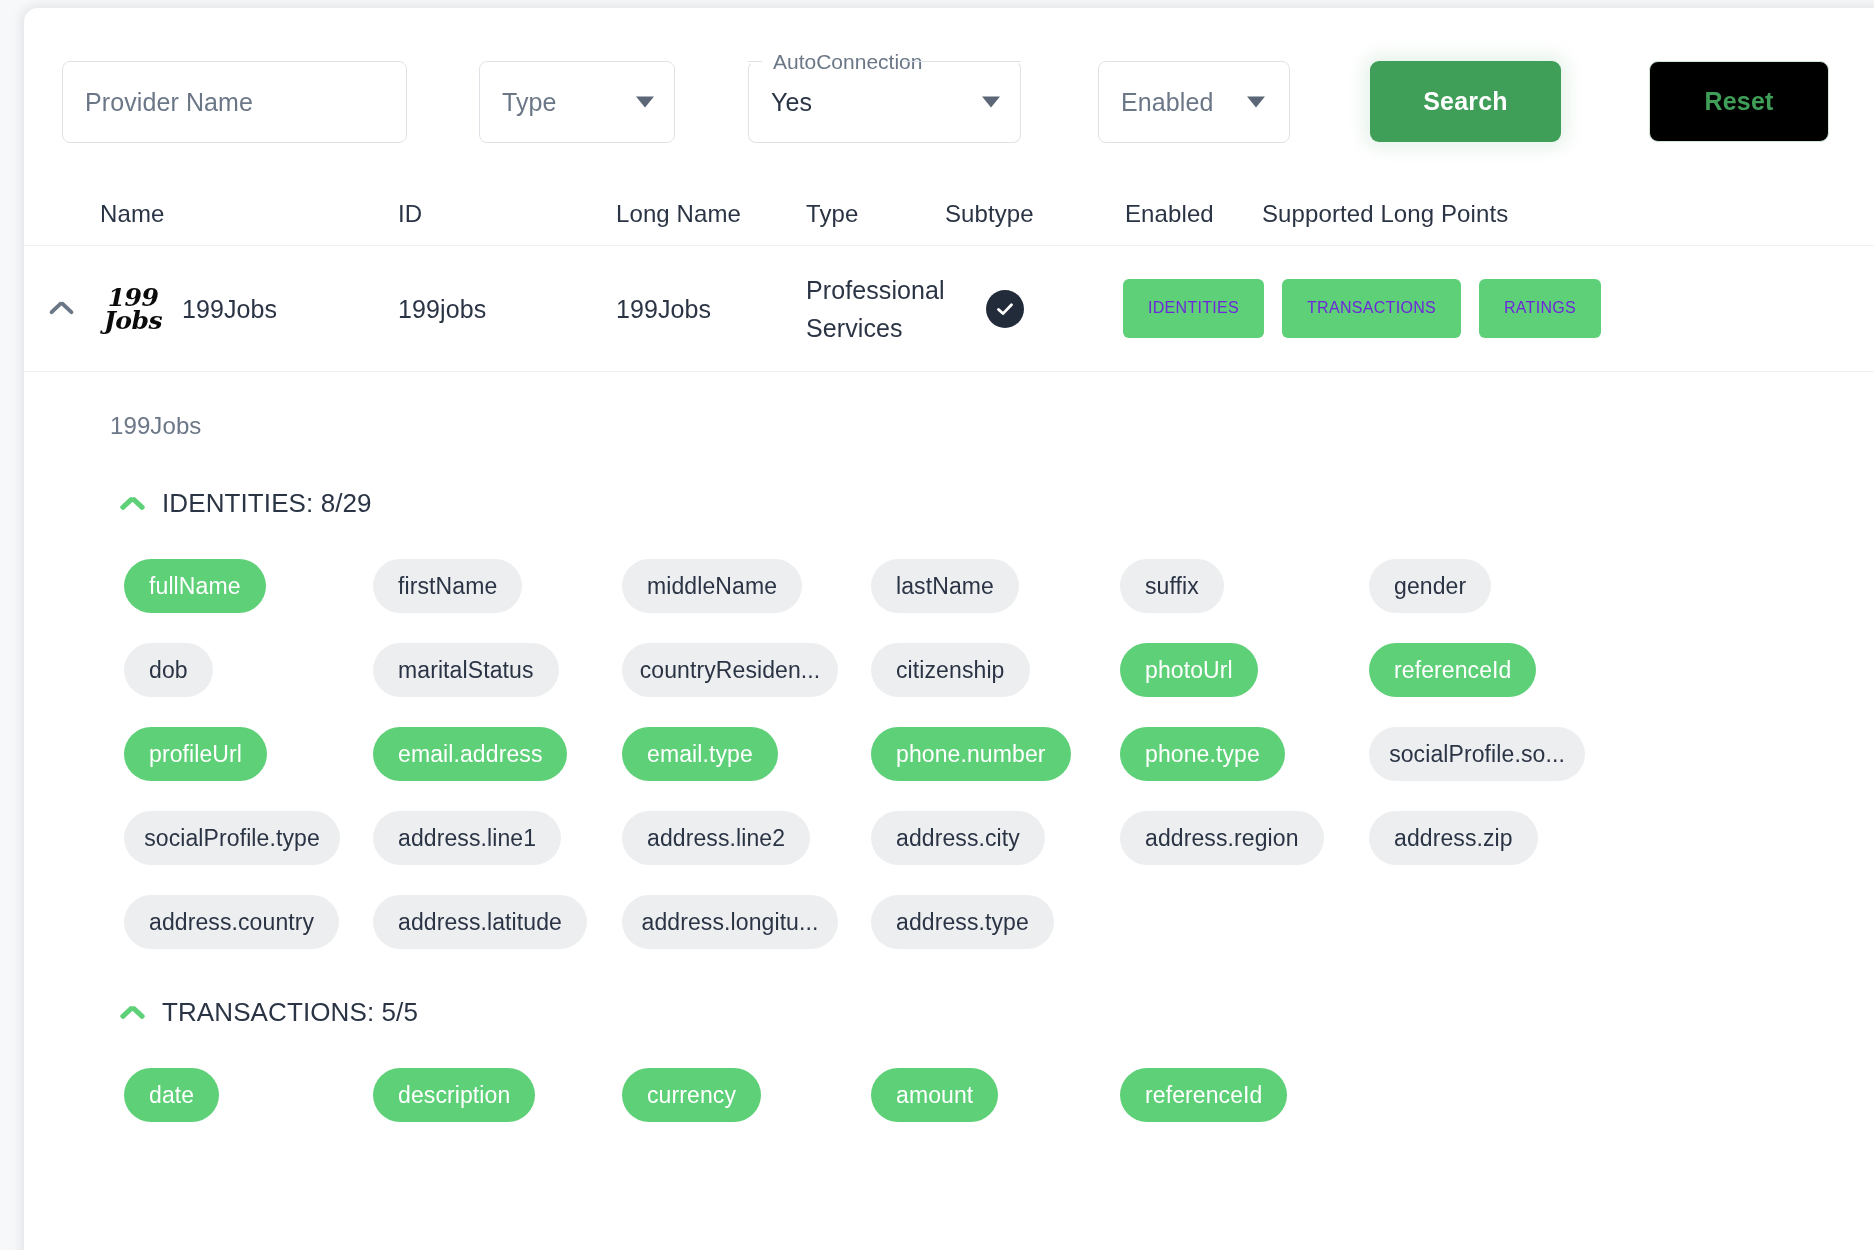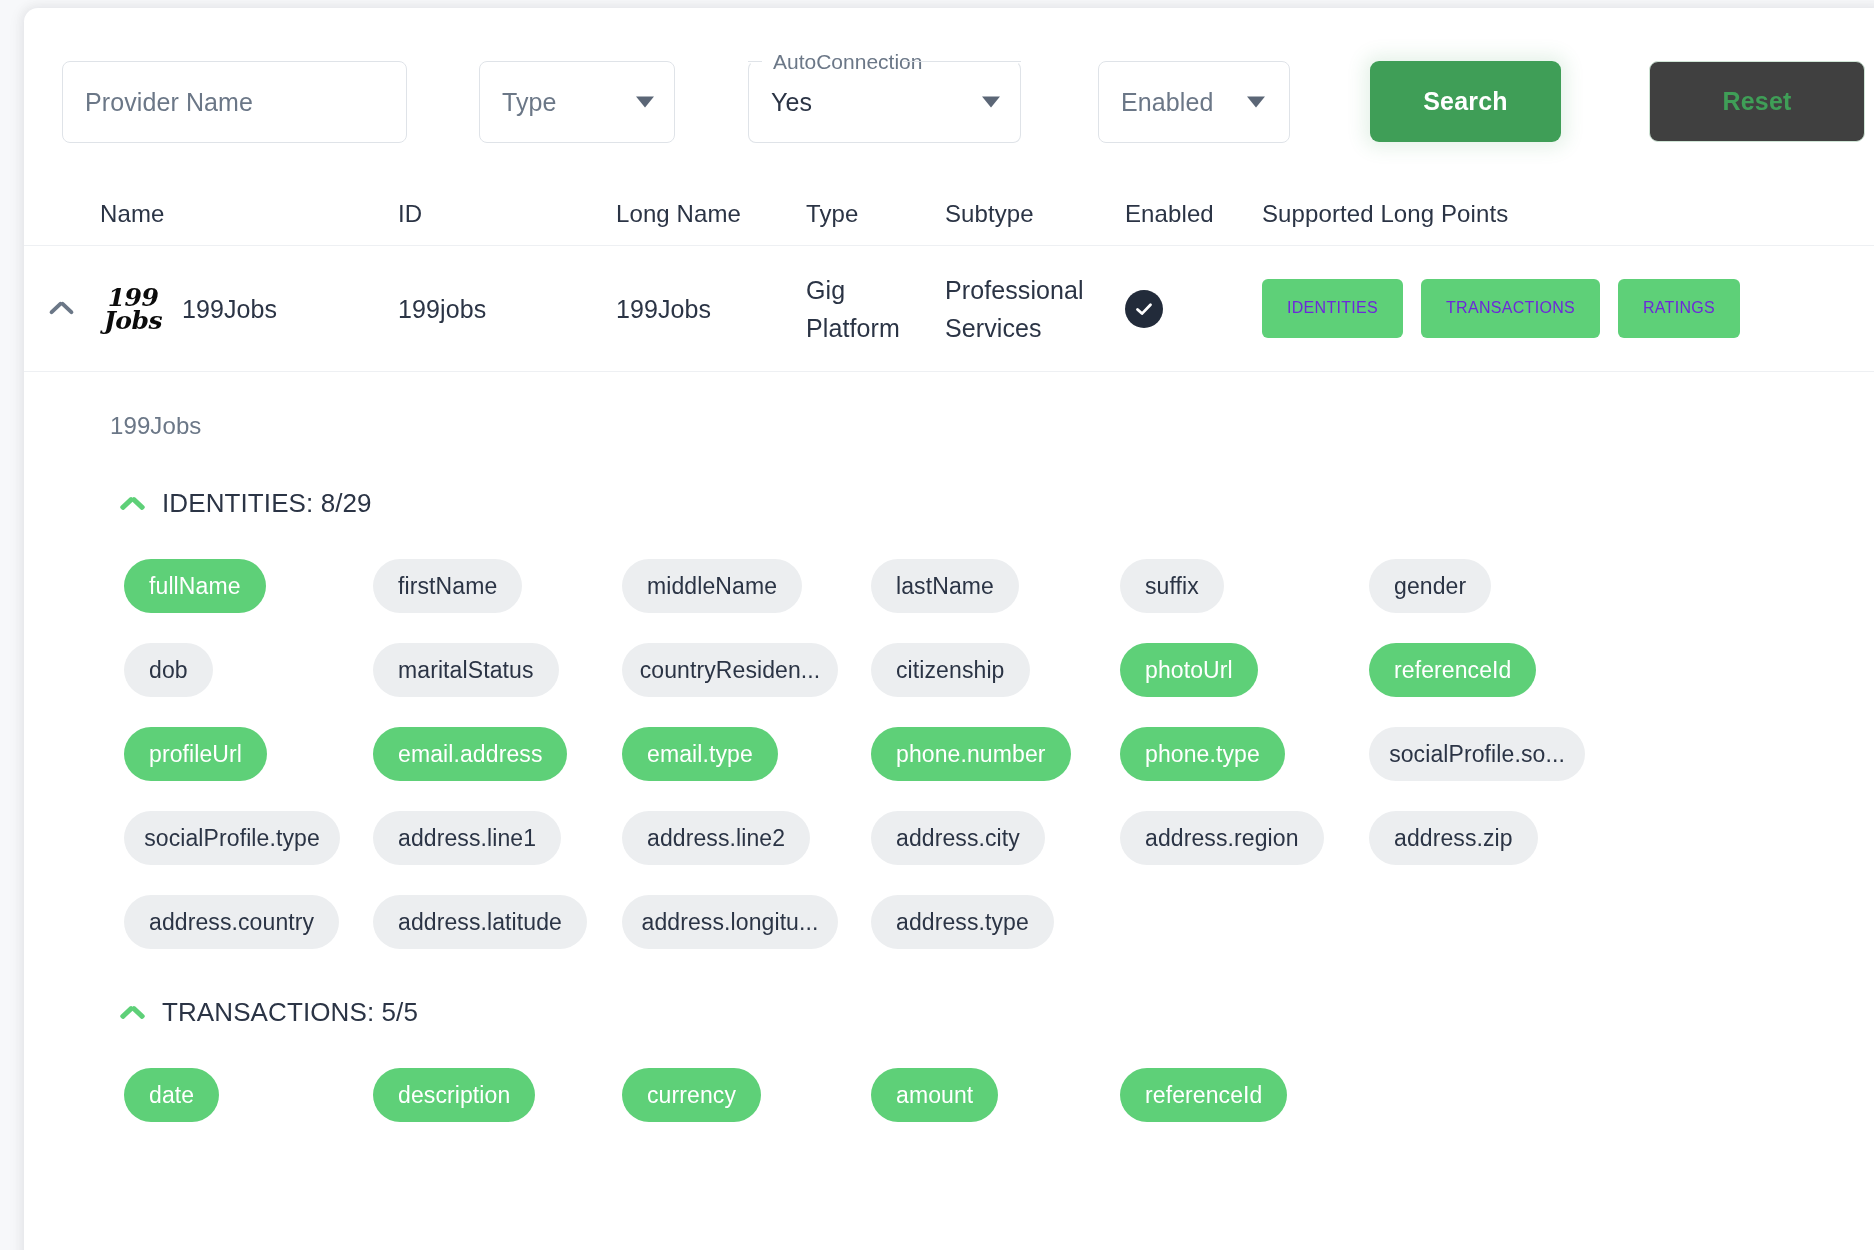--- a/index.html
+++ b/index.html
@@ -115,22 +115,22 @@
   .btn.search {
     width: 191px;
     background: #3f9e57;
     color: #ffffff;
     border: none;
     margin-right: 88px;
     box-shadow: 0 0 18px 6px rgba(63,158,87,.13);
     text-align: right;
   }
   .btn.reset {
-    width: 216px;
-    background: #404040;
+    width: 180px;
+    background: #000000;
     color: #3f9e57;
     border: 1px solid #cfe5d6;
   }
 
   
   .thead {
     display: flex;
     align-items: center;
     height: 63px;
     padding-left: 76px;
@@ -327,21 +327,20 @@
       <div class="cell c-name namecell">
         <span class="logo">
           <span class="l1">199</span>
           <span class="l2">Jobs</span>
         </span>
         <span>199Jobs</span>
       </div>
 
       <div class="cell c-id">199jobs</div>
       <div class="cell c-long">199Jobs</div>
-      <div class="cell c-type">Gig Platform</div>
       <div class="cell c-sub">Professional Services</div>
 
       <div class="cell c-en">
         <span class="check-badge">
           <svg width="22" height="22" viewBox="0 0 22 22" aria-hidden="true">
             <path d="M4.5 11.4 L9 15.6 L17.5 6.8" fill="none" stroke="#ffffff" stroke-width="2.8" stroke-linecap="round" stroke-linejoin="round"></path>
           </svg>
         </span>
       </div>
 

